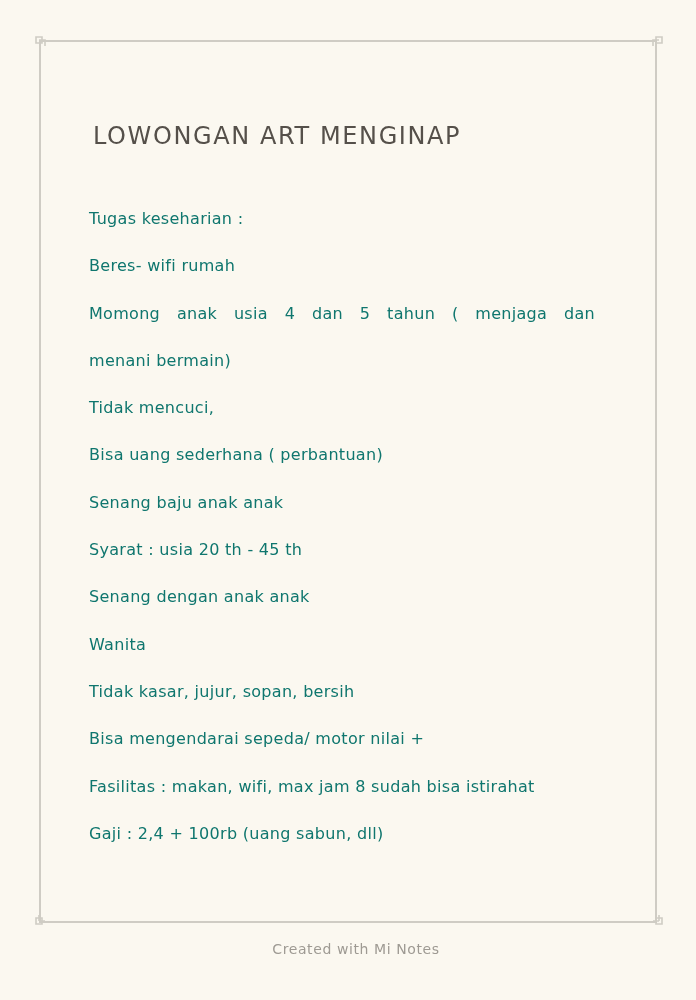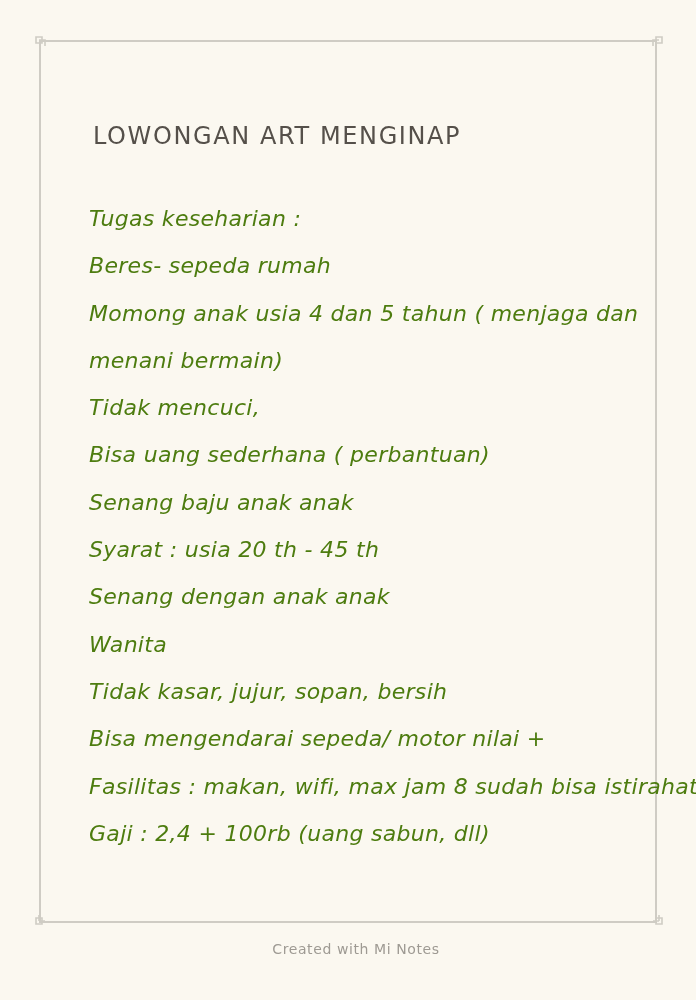--- a/index.html
+++ b/index.html
@@ -46,27 +46,26 @@
     white-space: nowrap;
     margin: 4px;
   }
   .content {
     position: absolute;
     left: 89px;
     top: 195px;
     width: 520px;
   }
   .line {
-    font-size: 22px;
+    font-size: 16px;
     height: 47.3px;
     line-height: 47.3px;
     white-space: nowrap;
     letter-spacing: 0.3px;
-    color: #4d7c0f;
-    font-style: italic;
+    color: #0f766e;
   }
   .line.justified {
     text-align: justify;
     text-align-last: justify;
     width: 506px;
   }
   .footer {
     position: absolute;
     left: 8px;
     width: 696px;
@@ -100,21 +99,21 @@
 <div class="corner br">
   <svg width="12" height="12" viewBox="0 0 12 12">
       <path d="M5 5 H11 V11 H5 Z M8 8 H2 M8 8 V2" fill="none" stroke="#cfccc4" stroke-width="1.6"></path>
     </svg>
 </div>
 
 <h1 class="title">LOWONGAN ART MENGINAP</h1>
 
 <div class="content">
   <div class="line">Tugas keseharian :</div>
-  <div class="line">Beres- sepeda rumah</div>
+  <div class="line">Beres- wifi rumah</div>
   <div class="line justified">Momong anak usia 4 dan 5 tahun ( menjaga dan</div>
   <div class="line">menani bermain)</div>
   <div class="line">Tidak mencuci,</div>
   <div class="line">Bisa uang sederhana ( perbantuan)</div>
   <div class="line">Senang baju anak anak</div>
   <div class="line">Syarat : usia 20 th - 45 th</div>
   <div class="line">Senang dengan anak anak</div>
   <div class="line">Wanita</div>
   <div class="line">Tidak kasar, jujur, sopan, bersih</div>
   <div class="line">Bisa mengendarai sepeda/ motor nilai +</div>

